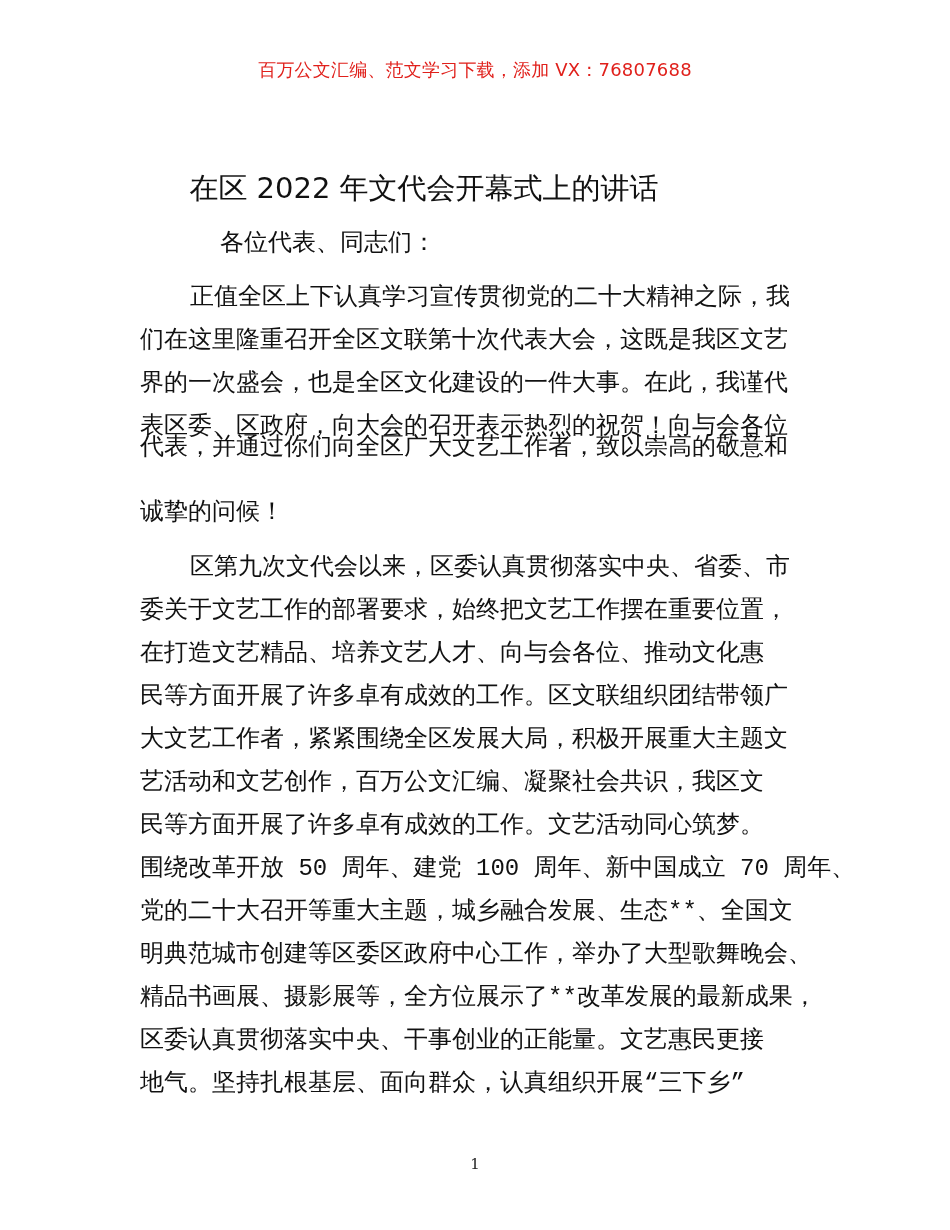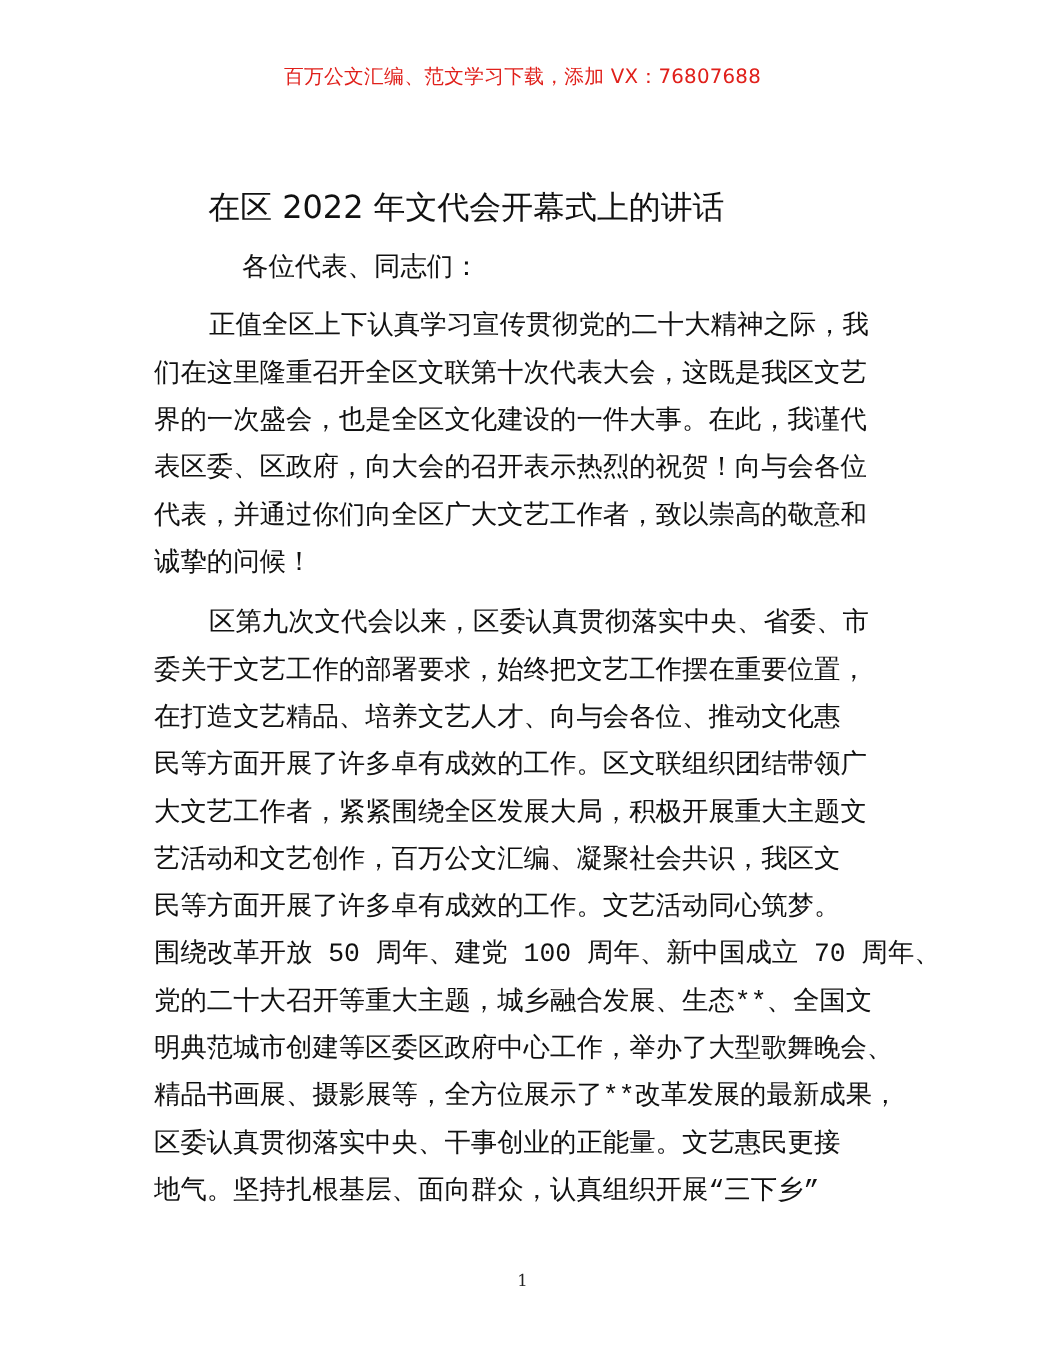--- a/index.html
+++ b/index.html
@@ -79,21 +79,21 @@
 
 <div class="doc-title">在区 2022 年文代会开幕式上的讲话</div>
 
 <div class="salutation">各位代表、同志们：</div>
 
 <div class="body-lines">
   <div class="line indent" style="top:276px">正值全区上下认真学习宣传贯彻党的二十大精神之际，我</div>
   <div class="line" style="top:319px">们在这里隆重召开全区文联第十次代表大会，这既是我区文艺</div>
   <div class="line" style="top:362px">界的一次盛会，也是全区文化建设的一件大事。在此，我谨代</div>
   <div class="line" style="top:405px">表区委、区政府，向大会的召开表示热烈的祝贺！向与会各位</div>
-  <div class="line" style="top:448px">代表，并通过你们向全区广大文艺工作者，致以崇高的敬意和</div>
+  <div class="line" style="top:426px">代表，并通过你们向全区广大文艺工作者，致以崇高的敬意和</div>
   <div class="line" style="top:491px">诚挚的问候！</div>
   <div class="line indent" style="top:546px">区第九次文代会以来，区委认真贯彻落实中央、省委、市</div>
   <div class="line" style="top:589px">委关于文艺工作的部署要求，始终把文艺工作摆在重要位置，</div>
   <div class="line" style="top:632px">在打造文艺精品、培养文艺人才、向与会各位、推动文化惠</div>
   <div class="line" style="top:675px">民等方面开展了许多卓有成效的工作。区文联组织团结带领广</div>
   <div class="line" style="top:718px">大文艺工作者，紧紧围绕全区发展大局，积极开展重大主题文</div>
   <div class="line" style="top:761px">艺活动和文艺创作，百万公文汇编、凝聚社会共识，我区文</div>
   <div class="line" style="top:804px">民等方面开展了许多卓有成效的工作。文艺活动同心筑梦。</div>
   <div class="line" style="top:847px">围绕改革开放 50 周年、建党 100 周年、新中国成立 70 周年、</div>
   <div class="line" style="top:890px">党的二十大召开等重大主题，城乡融合发展、生态**、全国文</div>

